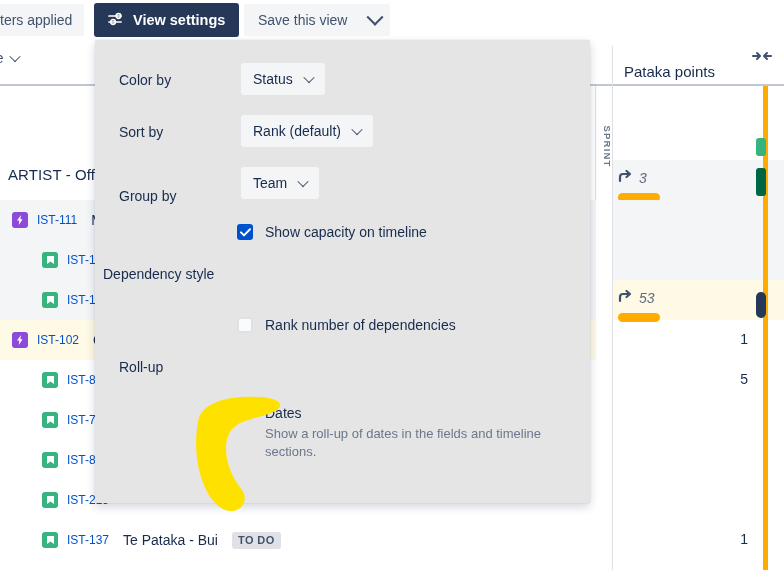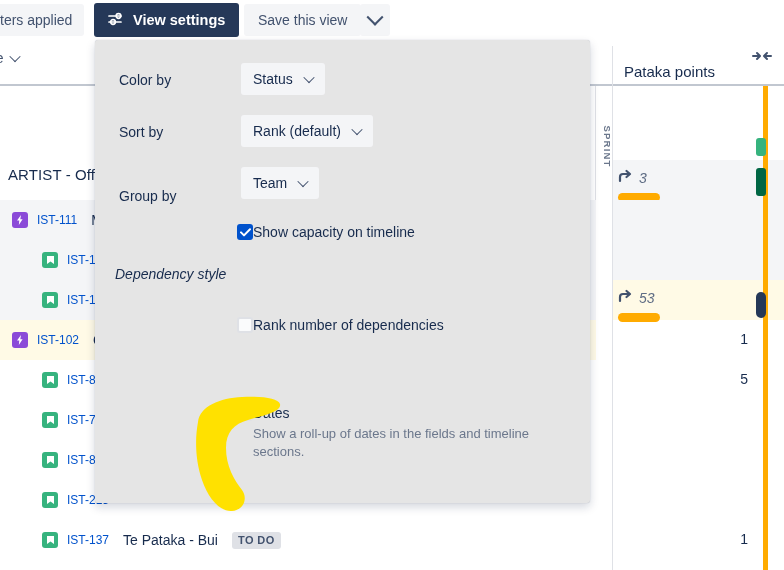--- a/index.html
+++ b/index.html
@@ -249,21 +249,21 @@
     display: inline-flex; align-items: center;
     gap: 12px;
     padding: 0 12px;
     font-size: 14px; font-weight: 500;
     color: #172b4d;
     cursor: pointer;
     box-sizing: border-box;
   }
   .pcheckrow {
     position: absolute;
-    display: flex; align-items: flex-start; 
+    display: flex; align-items: flex-start; gap: 12px;
   }
   .cbox {
     width: 16px; height: 16px;
     border-radius: 3px;
     box-sizing: border-box;
     flex: none;
     margin-top: 1px;
     cursor: pointer;
   }
   .cbox.off { background: #fafbfc; border: 2px solid #dfe1e6; }
@@ -493,27 +493,28 @@
 
     <div class="pcheckrow" style="left:142px; top:183px;">
       <span class="cbox on">
         <svg width="11" height="9" viewBox="0 0 11 9">
             <path d="M1 4.4L4 7.4 10 1.3" stroke="#fff" stroke-width="2" fill="none" stroke-linecap="round" stroke-linejoin="round"></path>
           </svg>
       </span>
       <span class="ctext">Show capacity on timeline</span>
     </div>
 
-    <div class="plabel" style="left:20px; top:225px;font-style:italic;">Dependency style</div>
+    <div class="plabel" style="left:8px; top:225px;">Dependency style</div>
 
     <div class="pcheckrow" style="left:142px; top:276px;">
       <span class="cbox off"></span>
       <span class="ctext">Rank number of dependencies</span>
     </div>
 
+    <div class="plabel" style="left:24px; top:318px;">Roll-up</div>
 
     <div class="pcheckrow" style="left:142px; top:318px;margin-top:46px;">
       <span class="cbox off"></span>
       <span>
         <span class="ctext">Dates</span>
         <div class="chelp">Show a roll-up of dates in the fields and timeline sections.</div>
       </span>
     </div>
 
   </div>

